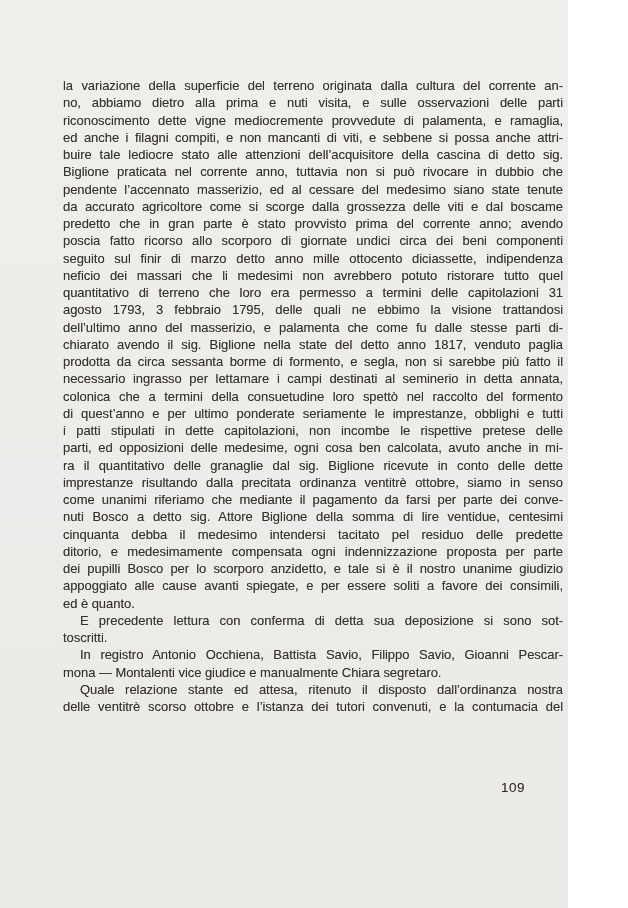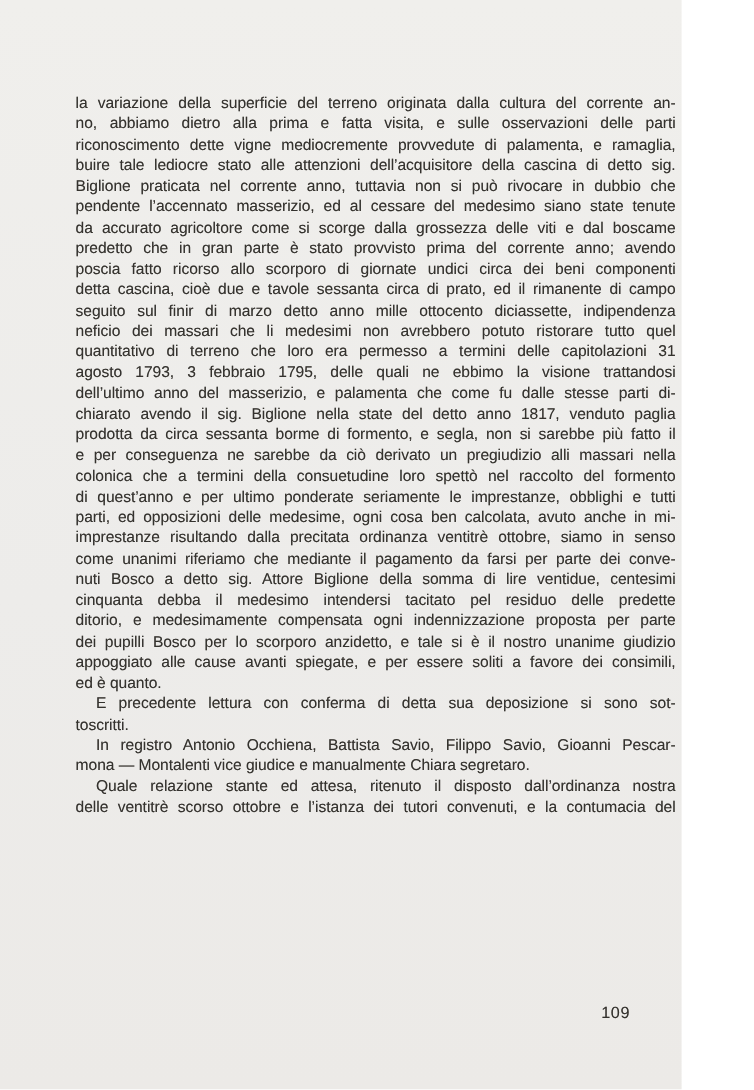--- a/index.html
+++ b/index.html
@@ -35,52 +35,54 @@
   .line.flush {
     text-align: center;
     text-align-last: left;
   }
   .line.indent {
     text-indent: 17px;
   }
   .folio {
     position: absolute;
     left: 501px;
-    top: 836px;
+    top: 780px;
     font-size: 13.5px;
     letter-spacing: 0.5px;
     text-shadow: 0 0 0.5px rgba(70, 66, 60, 0.45);
   }
 </style>
 </head>
 <body>
 
 <div class="page">
   <div class="text-block">
       <div class="line">la variazione della superficie del terreno originata dalla cultura del corrente an-</div>
-      <div class="line">no, abbiamo dietro alla prima e fatta visita, e sulle osservazioni delle parti</div>
+      <div class="line">no, abbiamo dietro alla prima e nuti visita, e sulle osservazioni delle parti</div>
       <div class="line">riconoscimento dette vigne mediocremente provvedute di palamenta, e ramaglia,</div>
+      <div class="line">ed anche i filagni compiti, e non mancanti di viti, e sebbene si possa anche attri-</div>
       <div class="line">buire tale lediocre stato alle attenzioni dell’acquisitore della cascina di detto sig.</div>
       <div class="line">Biglione praticata nel corrente anno, tuttavia non si può rivocare in dubbio che</div>
       <div class="line">pendente l’accennato masserizio, ed al cessare del medesimo siano state tenute</div>
       <div class="line">da accurato agricoltore come si scorge dalla grossezza delle viti e dal boscame</div>
       <div class="line">predetto che in gran parte è stato provvisto prima del corrente anno; avendo</div>
       <div class="line">poscia fatto ricorso allo scorporo di giornate undici circa dei beni componenti</div>
-      <div class="line">detta cascina, cioè due e tavole sessanta circa di prato, ed il rimanente di campo</div>
       <div class="line">seguito sul finir di marzo detto anno mille ottocento diciassette, indipendenza</div>
       <div class="line">neficio dei massari che li medesimi non avrebbero potuto ristorare tutto quel</div>
       <div class="line">quantitativo di terreno che loro era permesso a termini delle capitolazioni 31</div>
       <div class="line">agosto 1793, 3 febbraio 1795, delle quali ne ebbimo la visione trattandosi</div>
       <div class="line">dell’ultimo anno del masserizio, e palamenta che come fu dalle stesse parti di-</div>
       <div class="line">chiarato avendo il sig. Biglione nella state del detto anno 1817, venduto paglia</div>
       <div class="line">prodotta da circa sessanta borme di formento, e segla, non si sarebbe più fatto il</div>
-      <div class="line">e per conseguenza ne sarebbe da ciò derivato un pregiudizio alli massari nella</div>
+      <div class="line">necessario ingrasso per lettamare i campi destinati al seminerio in detta annata,</div>
       <div class="line">colonica che a termini della consuetudine loro spettò nel raccolto del formento</div>
       <div class="line">di quest’anno e per ultimo ponderate seriamente le imprestanze, obblighi e tutti</div>
+      <div class="line">i patti stipulati in dette capitolazioni, non incombe le rispettive pretese delle</div>
       <div class="line">parti, ed opposizioni delle medesime, ogni cosa ben calcolata, avuto anche in mi-</div>
+      <div class="line">ra il quantitativo delle granaglie dal sig. Biglione ricevute in conto delle dette</div>
       <div class="line">imprestanze risultando dalla precitata ordinanza ventitrè ottobre, siamo in senso</div>
       <div class="line">come unanimi riferiamo che mediante il pagamento da farsi per parte dei conve-</div>
       <div class="line">nuti Bosco a detto sig. Attore Biglione della somma di lire ventidue, centesimi</div>
       <div class="line">cinquanta debba il medesimo intendersi tacitato pel residuo delle predette</div>
       <div class="line">ditorio, e medesimamente compensata ogni indennizzazione proposta per parte</div>
       <div class="line">dei pupilli Bosco per lo scorporo anzidetto, e tale si è il nostro unanime giudizio</div>
       <div class="line">appoggiato alle cause avanti spiegate, e per essere soliti a favore dei consimili,</div>
       <div class="line flush">ed è quanto.</div>
       <div class="line indent">E precedente lettura con conferma di detta sua deposizione si sono sot-</div>
       <div class="line flush">toscritti.</div>

